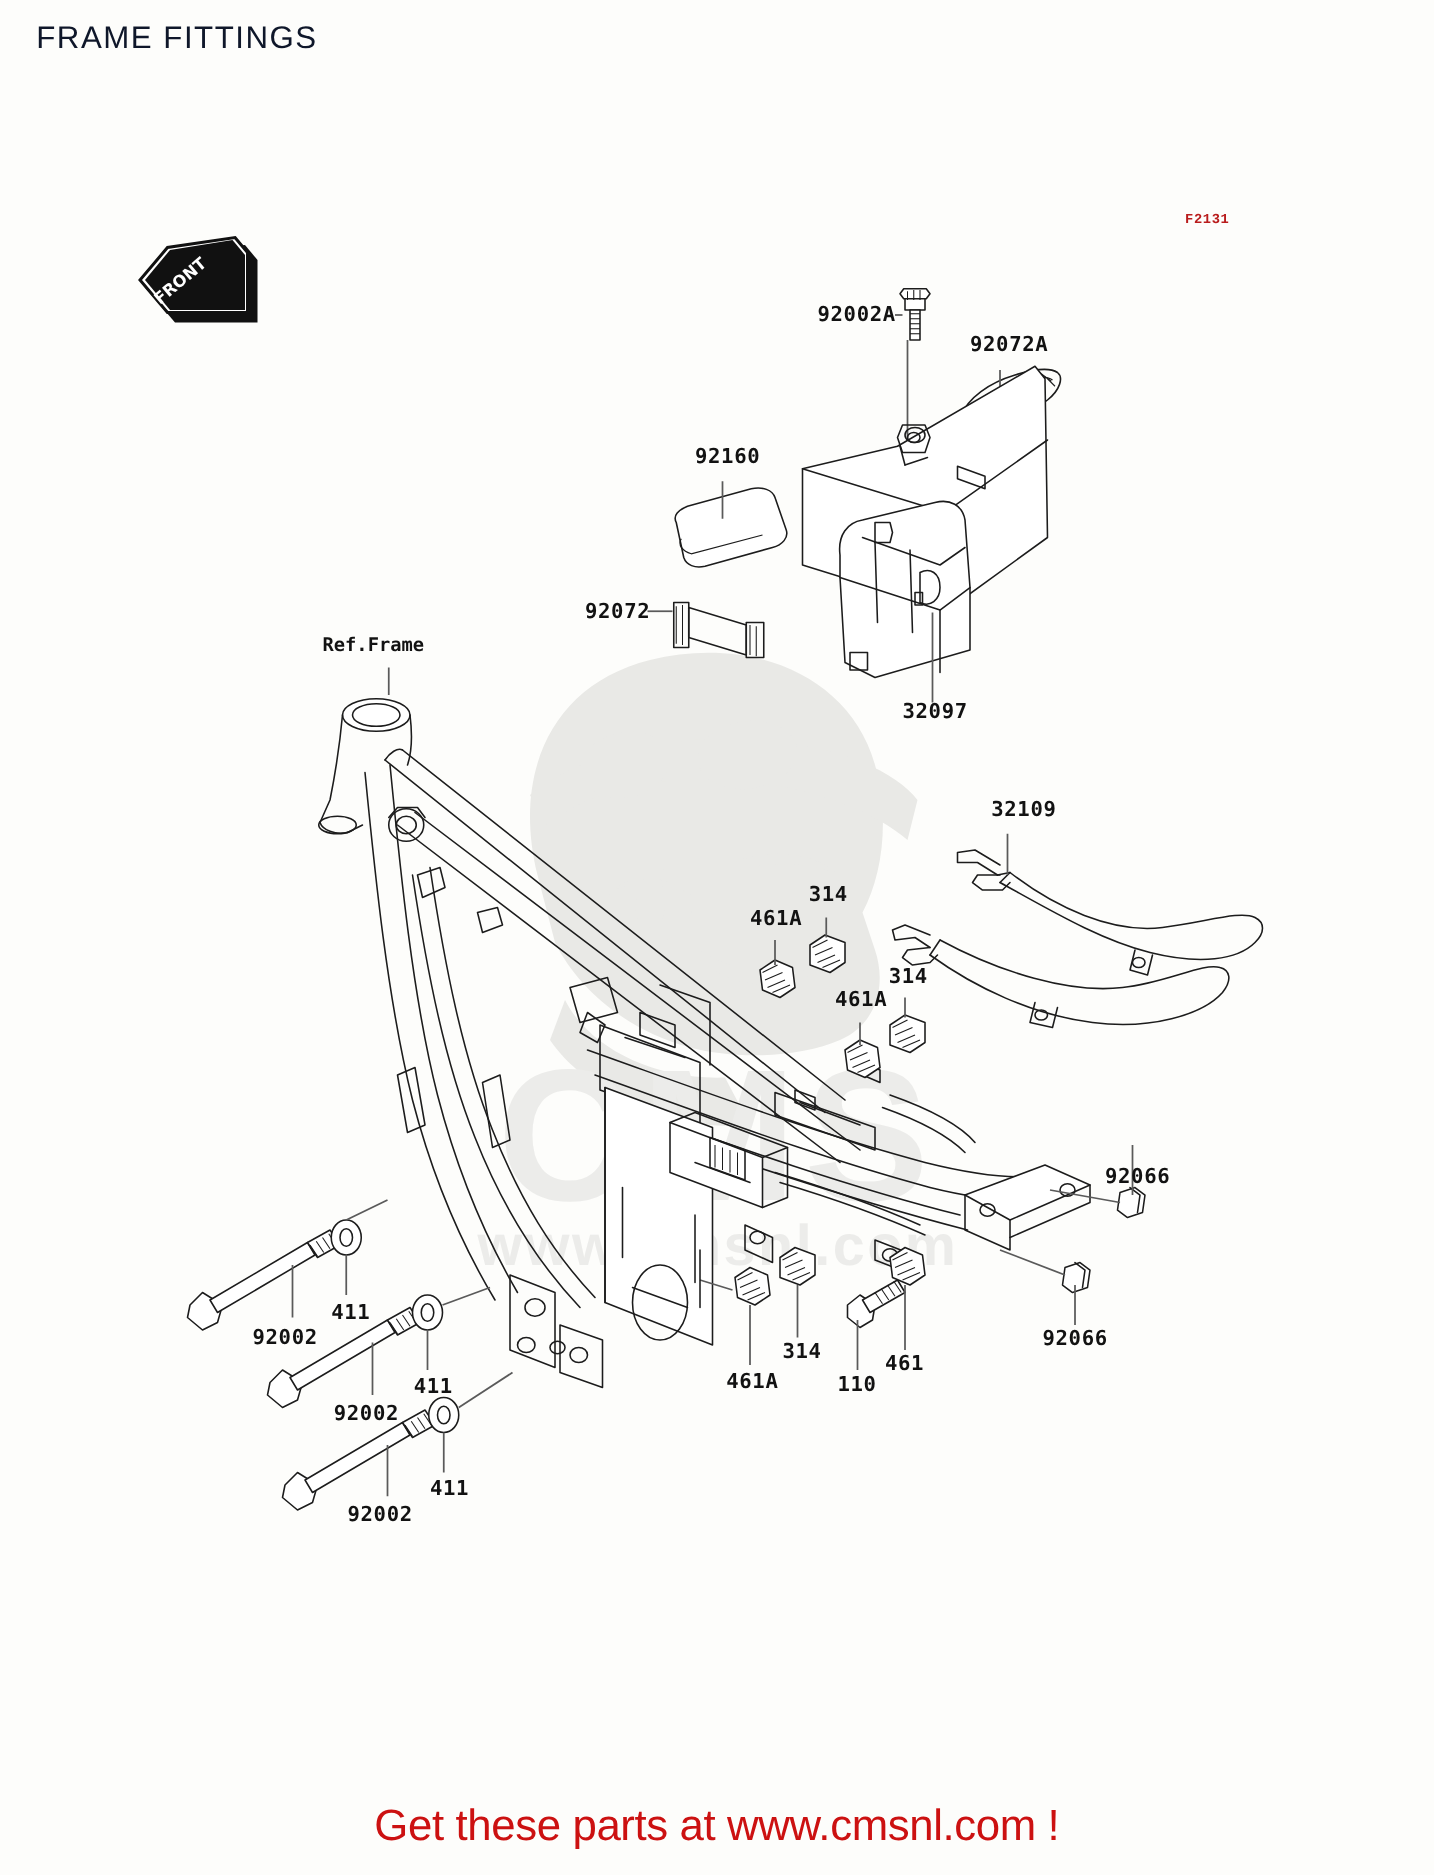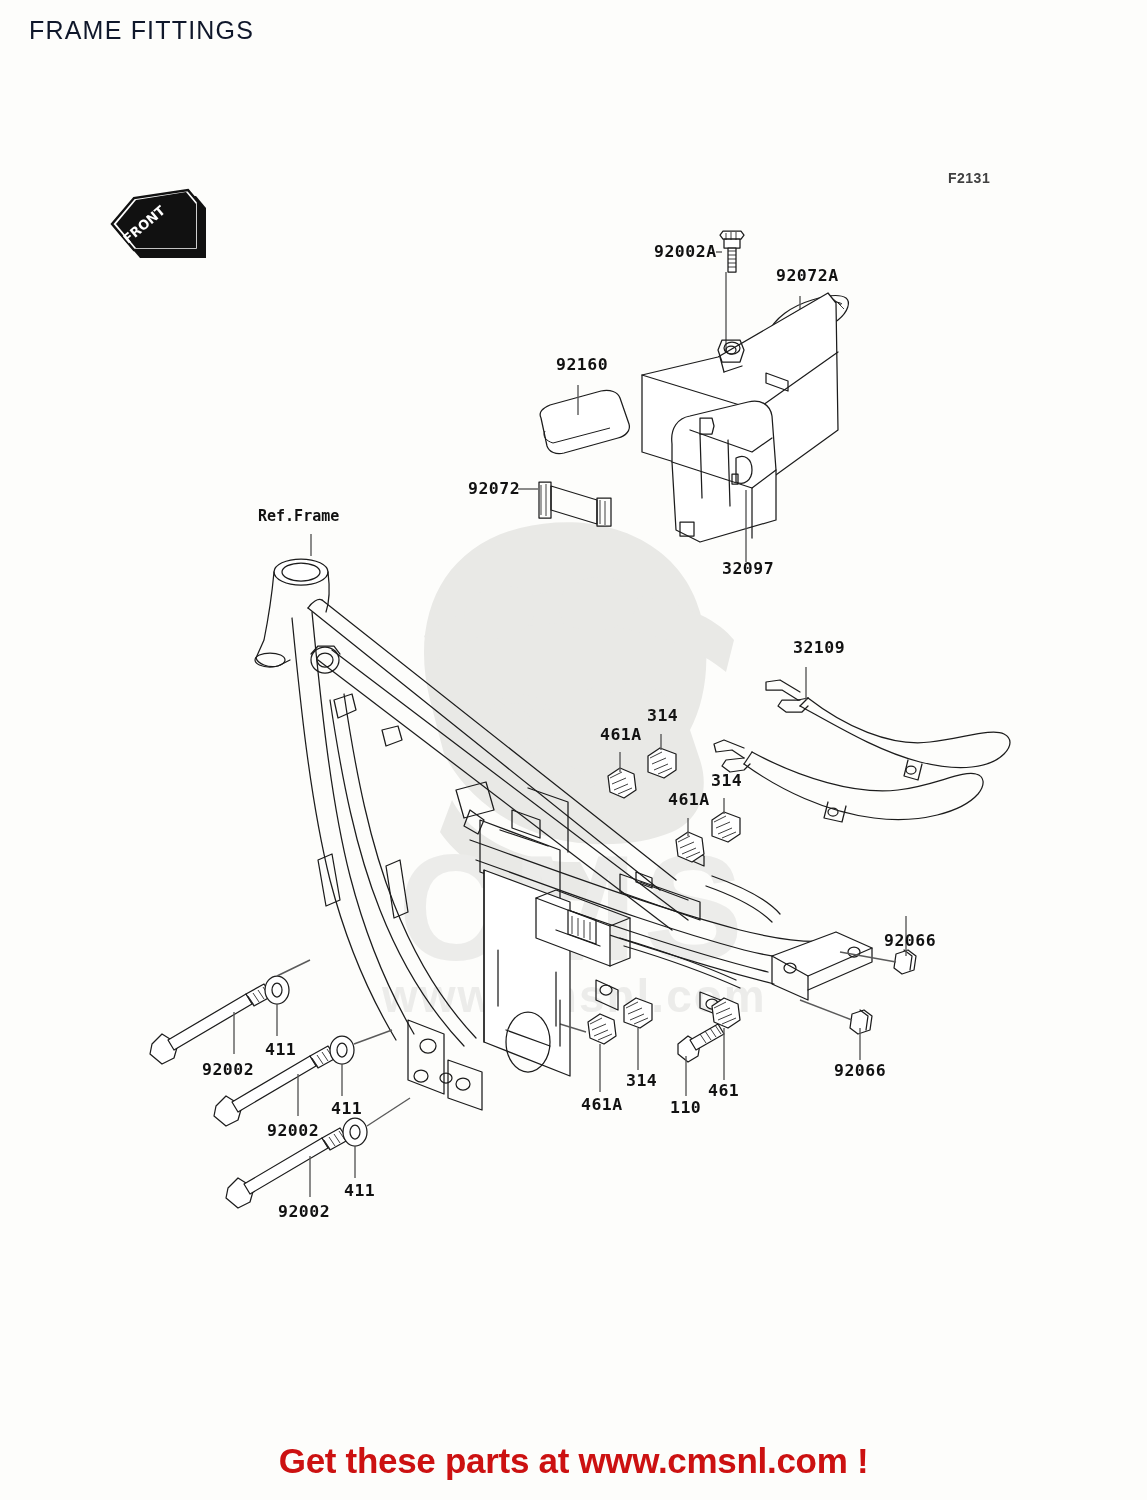--- a/index.html
+++ b/index.html
@@ -1,24 +1,24 @@
 <!DOCTYPE html>
 <html><head>
 <meta charset="utf-8">
 <style>
   html,body{margin:0;padding:0;background:#fdfdfb;}
   body{width:1147px;height:1500px;position:relative;overflow:hidden;
        font-family:"Liberation Sans",sans-serif;}
   #page-title{position:absolute;left:29px;top:16px;font-size:25px;
       letter-spacing:1.2px;color:#0f172a;font-weight:400;}
-  #diagram-code{position:absolute;left:948px;top:170px;font-size:14px;
-      font-family:Liberation Sans, sans-serif;font-weight:700;color:#404040;
+  #diagram-code{position:absolute;left:948px;top:170px;font-size:11px;
+      font-family:Liberation Mono, monospace;font-weight:700;color:#b91c1c;
       letter-spacing:.5px;}
   #footer{position:absolute;left:0;top:1441px;width:1147px;text-align:center;
-      font-size:35px;font-weight:700;color:#cc1111;
+      font-size:35px;font-weight:400;color:#cc1111;
       font-family:"Liberation Sans",sans-serif;letter-spacing:-.3px;}
   svg{position:absolute;left:0;top:0;}
   .lbl{font-family:"DejaVu Sans Mono",monospace;font-size:16.5px;font-weight:700;
        fill:#121212;letter-spacing:.5px;}
   .lblsm{font-family:"DejaVu Sans Mono",monospace;font-size:15px;font-weight:700;
        fill:#121212;}
   .ld{stroke:#5a5a5a;stroke-width:1.4;fill:none;}
   .pt{fill:none;stroke:#1c1c1c;stroke-width:1.25;stroke-linejoin:round;stroke-linecap:round;}
   .ptf{fill:#ffffff;stroke:#1c1c1c;stroke-width:1.25;stroke-linejoin:round;}
   .thin{fill:none;stroke:#1c1c1c;stroke-width:1;}

